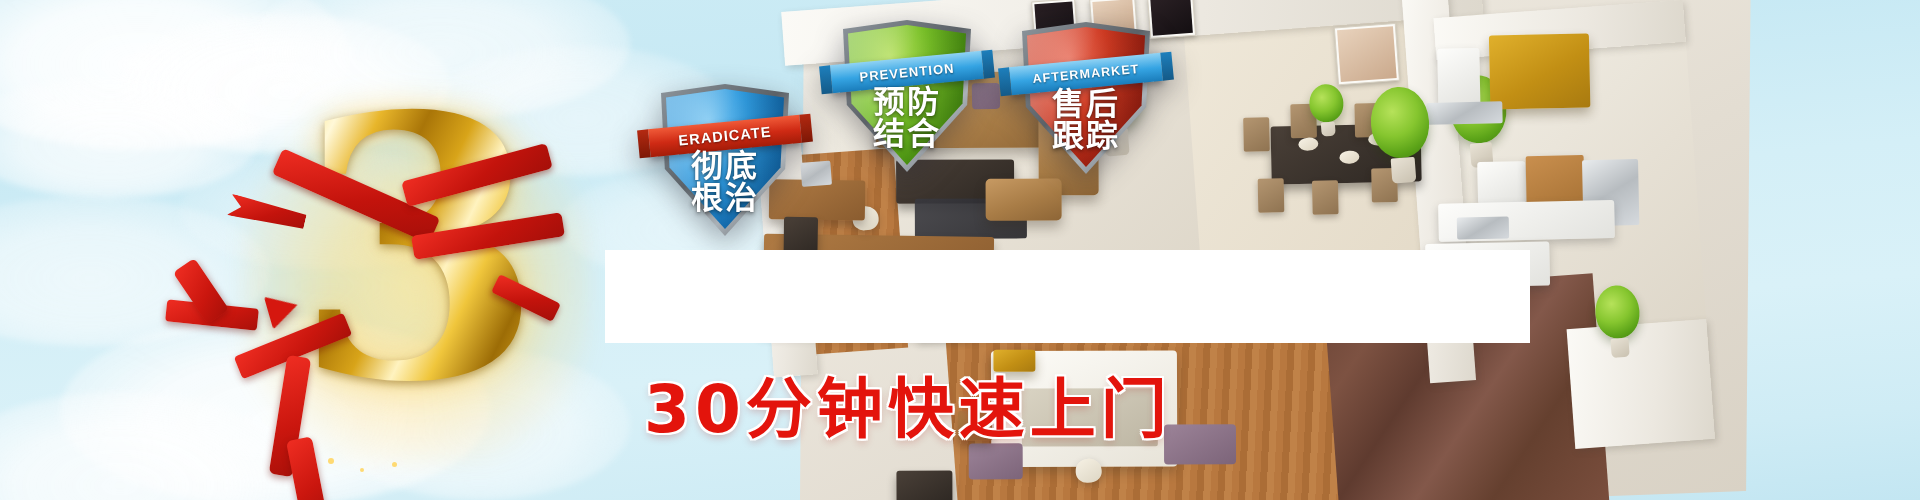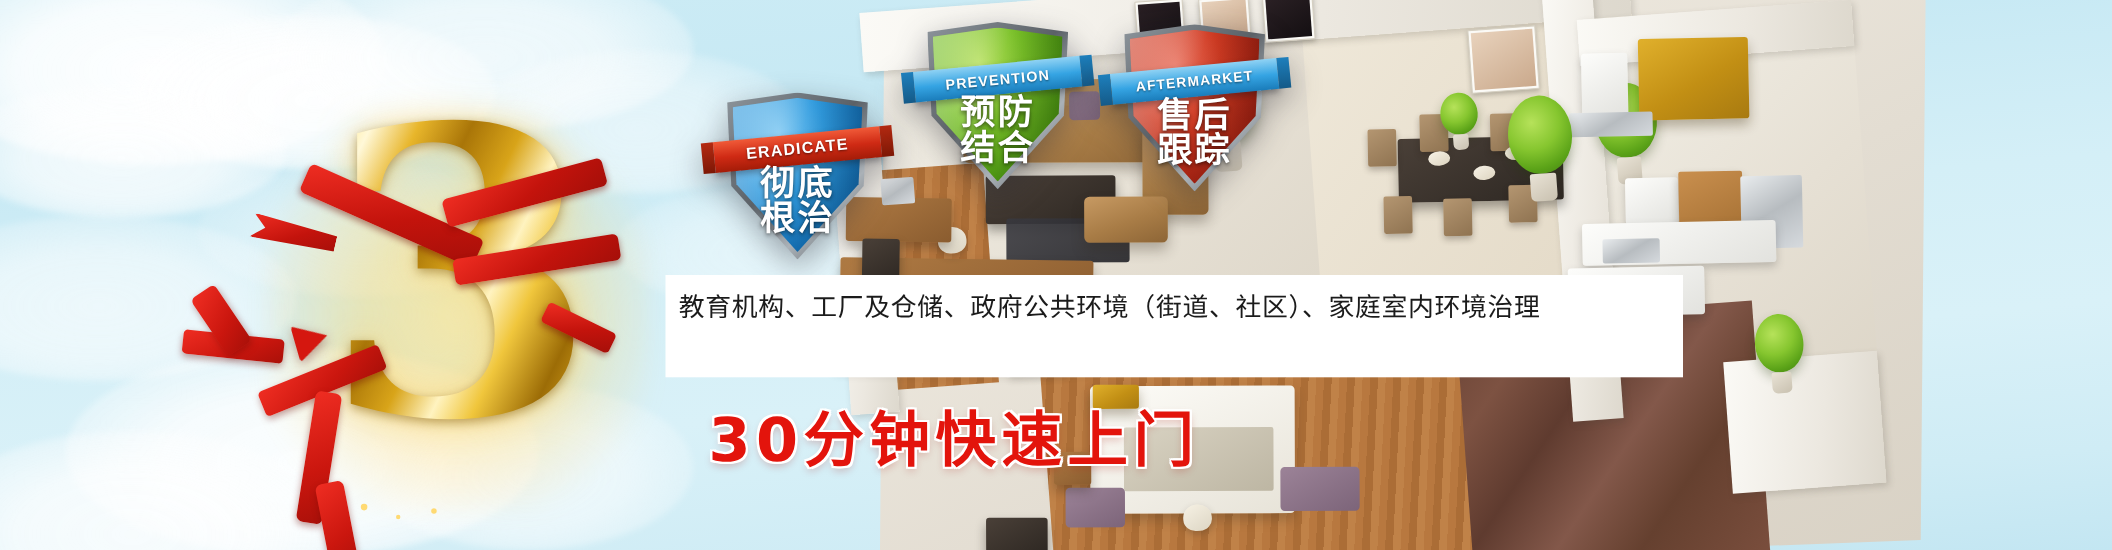--- a/index.html
+++ b/index.html
@@ -232,21 +232,21 @@
     color:#1b1b1b;
     letter-spacing:.6px;
     white-space:nowrap;
     font-family:"DejaVu Sans","Liberation Sans",sans-serif;
   }
 
   
   .headline {
     position:absolute;
     left:644px; top:355px;
-    font-size:55px;
+    font-size:66px;
     font-weight:700;
     letter-spacing:5px;
     color:#e3140c;
     white-space:nowrap;
     font-family:"DejaVu Sans","Liberation Sans",sans-serif;
     text-shadow:
       -2px -2px 0 #fff,  2px -2px 0 #fff,
       -2px  2px 0 #fff,  2px  2px 0 #fff,
        0   -2px 0 #fff,  0    2px 0 #fff,
       -2px  0   0 #fff,  2px  0   0 #fff,
@@ -425,18 +425,17 @@
     <div class="sh-face"></div>
     <div class="sh-gloss"></div>
     <div class="sh-banner bn-blue" style="top:38px;">
       <span class="bn-label" style="font-size:12.5px;">AFTERMARKET</span>
     </div>
     <div class="sh-cn" style="top:66px;">售后</div>
     <div class="sh-cn" style="top:98px;">跟踪</div>
   </div>
 
   <div class="white-panel">
-    <div class="panel-line">教育机构、工厂及仓储、政府公共环境（街道、社区）、家庭室内环境治理</div>
   </div>
 
   <div class="headline">30分钟快速上门</div>
 
 </div>
 
 </body></html>

